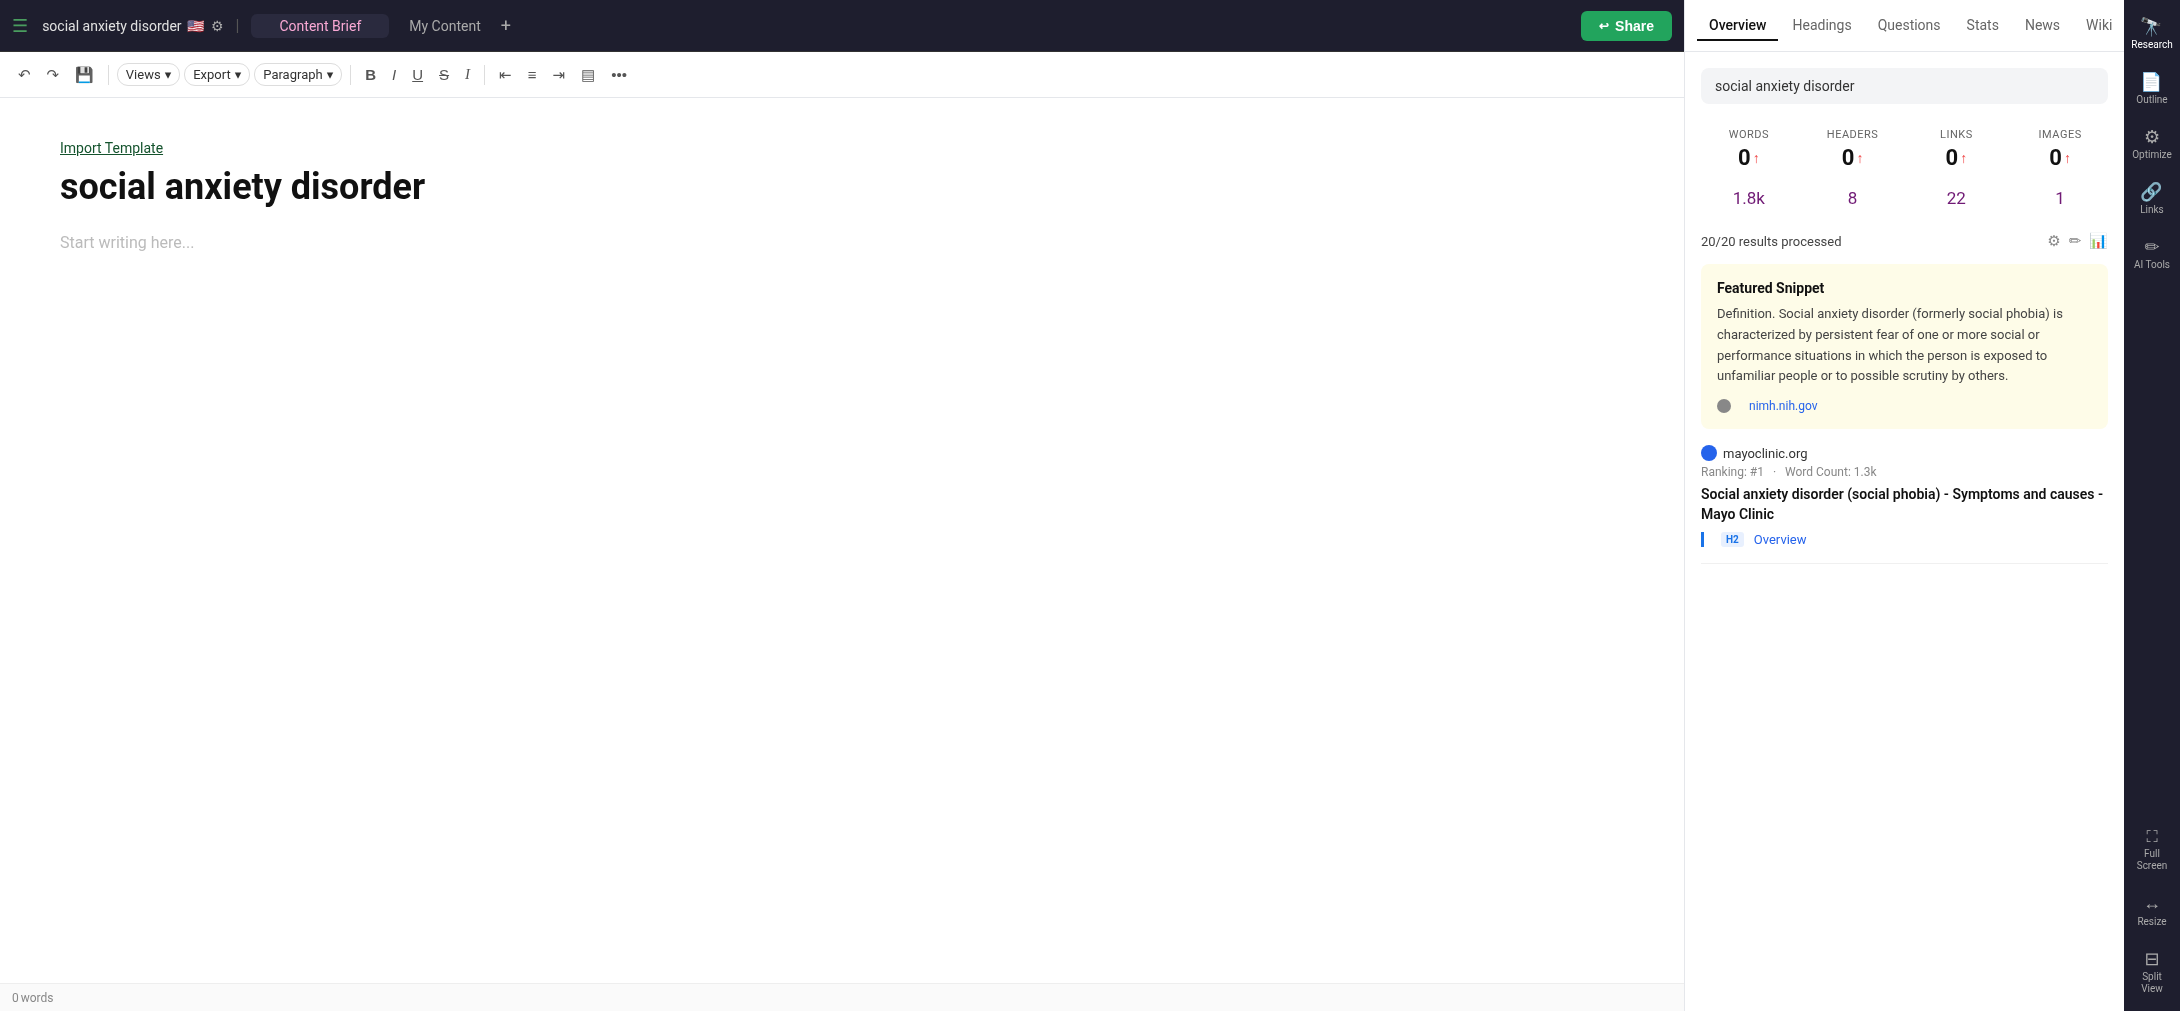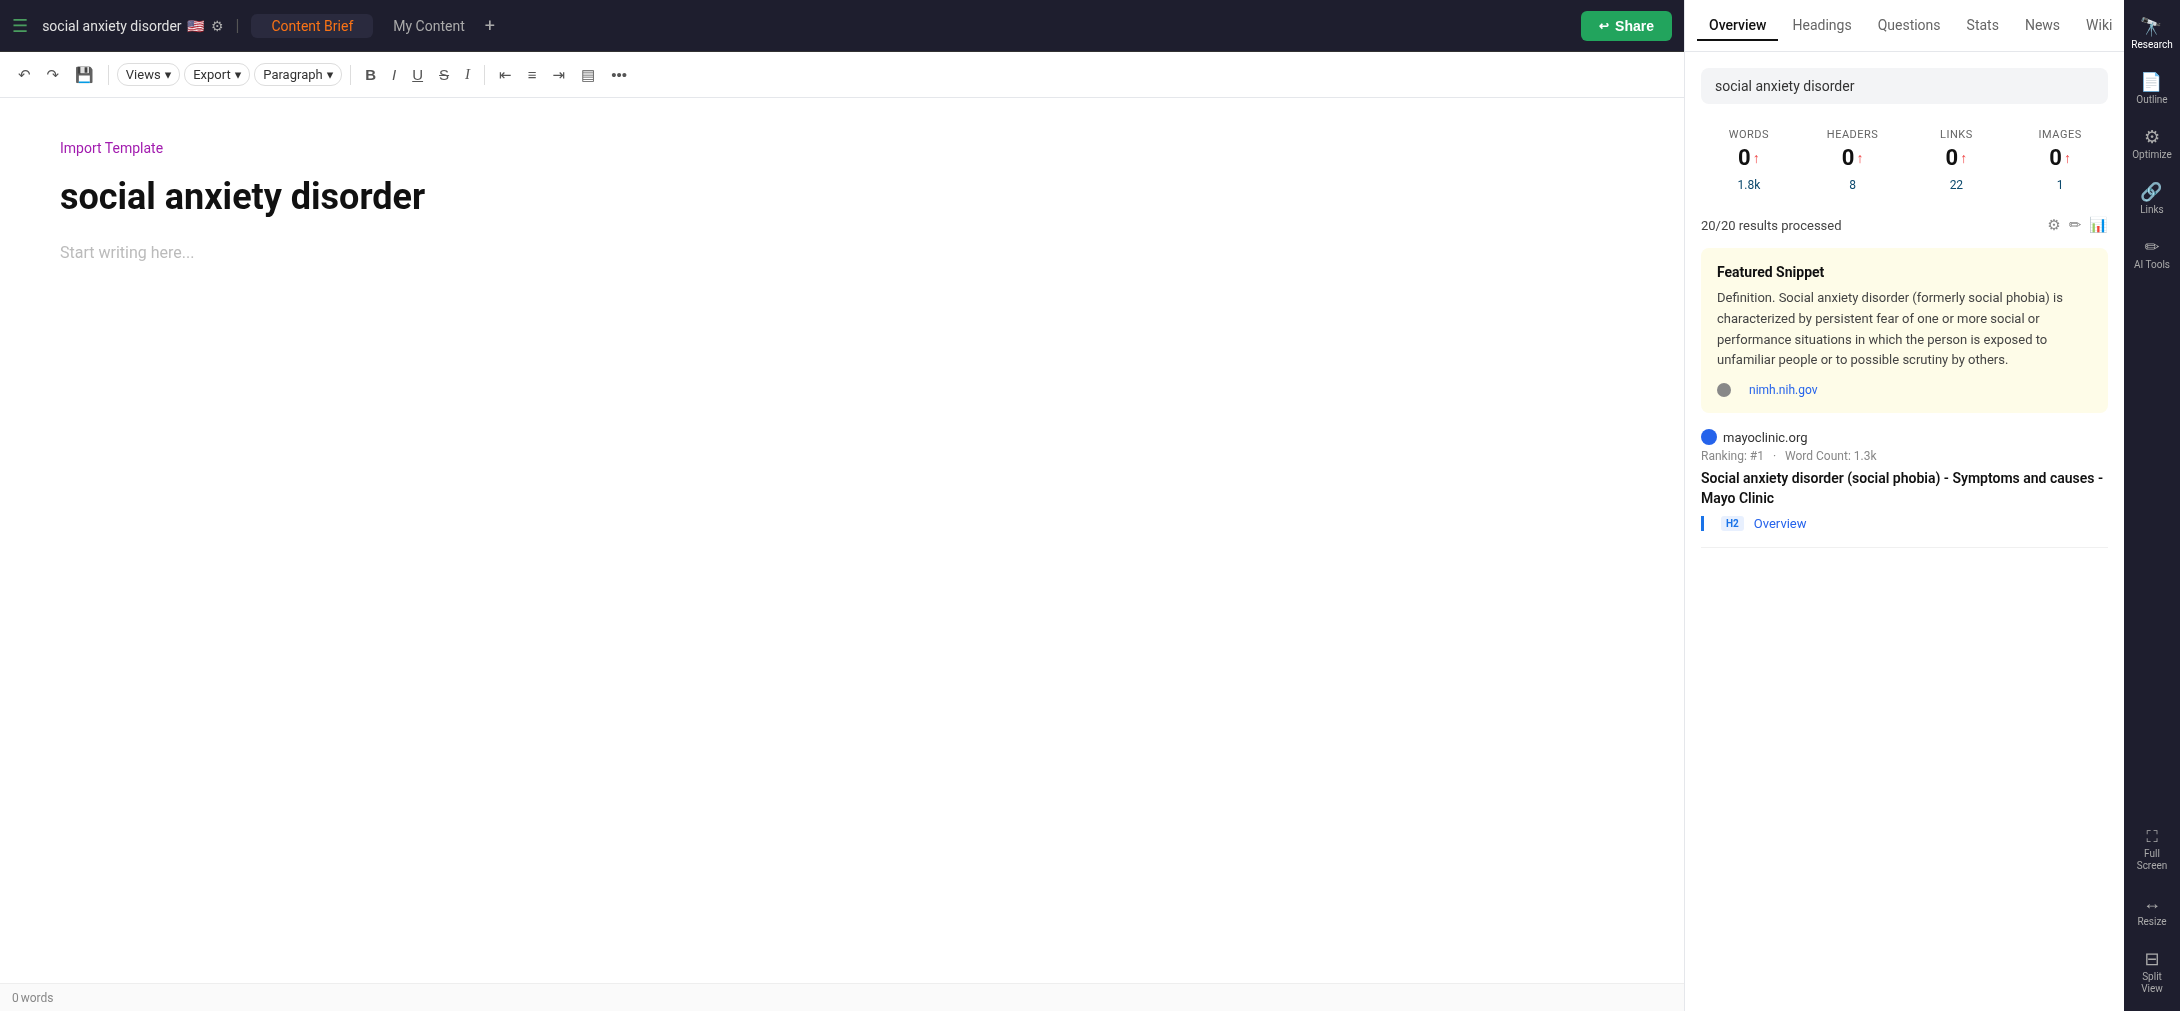--- a/index.html
+++ b/index.html
@@ -11,39 +11,39 @@
     
     .editor-section { display: flex; flex-direction: column; flex: 1; background: #fff; min-width: 0; }
 
     
     .top-bar { display: flex; align-items: center; background: #1e1e2e; padding: 0 12px; height: 52px; gap: 8px; border-bottom: 1px solid #333; }
     .hamburger-icon { color: #4a9d5f; font-size: 18px; cursor: pointer; margin-right: 6px; }
     .doc-title { color: #e0e0e0; font-size: 14px; display: flex; align-items: center; gap: 6px; }
     .flag-icon { font-size: 14px; }
     .gear-small { color: #aaa; font-size: 14px; cursor: pointer; }
     .tab-divider { color: #555; margin: 0 4px; }
-    .tab-active { background: #2a2a3e; color: #f97316; padding: 4px 20px; border-radius: 6px; font-size: 14px; cursor: pointer; }
+    .tab-active { background: #2a2a3e; color: #f9a8d4; padding: 4px 28px; border-radius: 6px; font-size: 14px; cursor: pointer; }
     .tab-inactive { color: #aaa; padding: 4px 12px; font-size: 14px; cursor: pointer; }
     .tab-plus { color: #aaa; font-size: 18px; cursor: pointer; }
     .share-btn { background: #22a45d; color: #fff; border: none; border-radius: 6px; padding: 7px 18px; font-size: 14px; font-weight: 600; cursor: pointer; display: flex; align-items: center; gap: 6px; margin-left: auto; }
     .share-icon { font-size: 12px; }
 
     
     .toolbar { display: flex; align-items: center; padding: 6px 12px; border-bottom: 1px solid #e5e7eb; gap: 4px; background: #fff; height: 46px; }
     .toolbar-btn { background: none; border: none; cursor: pointer; padding: 4px 6px; border-radius: 4px; color: #555; font-size: 15px; display: flex; align-items: center; }
     .toolbar-separator { width: 1px; background: #ddd; height: 20px; margin: 0 4px; }
     .paragraph-select { background: none; border: 1px solid #ddd; border-radius: 11px; padding: 3px 8px; font-size: 13px; color: #333; cursor: pointer; display: flex; align-items: center; gap: 4px; }
     .bold-btn { font-weight: 700; font-size: 15px; }
     .italic-btn { font-style: italic; font-size: 15px; }
     .underline-btn { text-decoration: underline; font-size: 15px; }
     .strike-btn { text-decoration: line-through; font-size: 15px; }
 
     
     .editor-content { flex: 1; padding: 40px 60px; overflow-y: auto; background: #fff; }
-    .import-link { color: #a21caf; font-size: 14px; cursor: pointer; margin-bottom: 20px; display: inline-block; }
+    .import-link { color: #14532d; font-size: 14px; text-decoration: underline; cursor: pointer; margin-bottom: 10px; display: inline-block; }
     .doc-heading { font-size: 36px; font-weight: 700; color: #111; margin-bottom: 24px; line-height: 1.2; }
     .editor-placeholder { color: #bbb; font-size: 16px; cursor: text; }
 
     
     .editor-status { height: 28px; border-top: 1px solid #eee; display: flex; align-items: center; padding: 0 12px; background: #fafafa; font-size: 12px; color: #888; }
 
     
     .right-panel { width: 440px; display: flex; flex-direction: column; background: #fff; border-left: 1px solid #e5e7eb; }
 
     
@@ -56,21 +56,21 @@
 
     
     .search-bar { background: #f3f4f6; border-radius: 8px; padding: 10px 14px; font-size: 14px; color: #333; margin-bottom: 16px; display: flex; align-items: center; }
 
     
     .stats-row { display: grid; grid-template-columns: repeat(4, 1fr); gap: 8px; margin-bottom: 16px; }
     .stat-card { text-align: center; padding: 8px; }
     .stat-label { font-size: 11px; color: #666; text-transform: uppercase; letter-spacing: 0.5px; margin-bottom: 4px; }
     .stat-value { font-size: 22px; font-weight: 700; color: #111; display: flex; align-items: center; justify-content: center; gap: 2px; }
     .stat-arrow { color: #ef4444; font-size: 14px; }
-    .stat-sub { font-size: 12px; color: #0c4a6e; margin-top: 8px; }
+    .stat-sub { font-size: 17px; color: #701a75; margin-top: 18px; }
 
     
     .results-bar { display: flex; align-items: center; justify-content: space-between; margin-bottom: 14px; }
     .results-text { font-size: 13px; color: #444; }
     .results-icons { display: flex; gap: 8px; color: #888; font-size: 15px; cursor: pointer; }
 
     
     .featured-snippet { background: #fefce8; border-radius: 8px; padding: 16px; margin-bottom: 16px; }
     .snippet-title { font-size: 14px; font-weight: 700; color: #111; margin-bottom: 8px; }
     .snippet-text { font-size: 13px; color: #444; line-height: 1.6; margin-bottom: 12px; }

